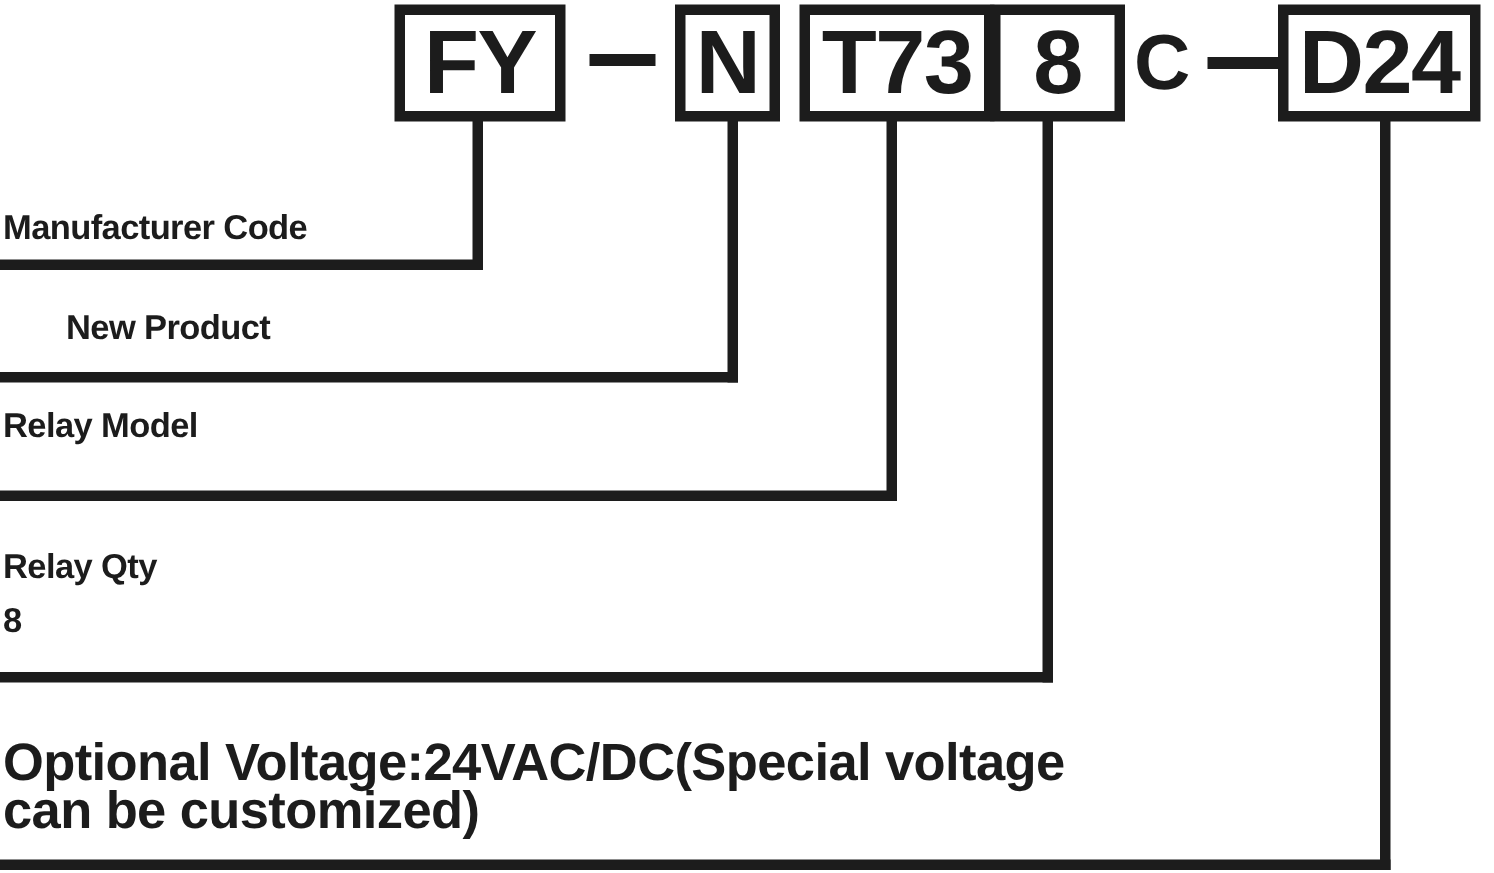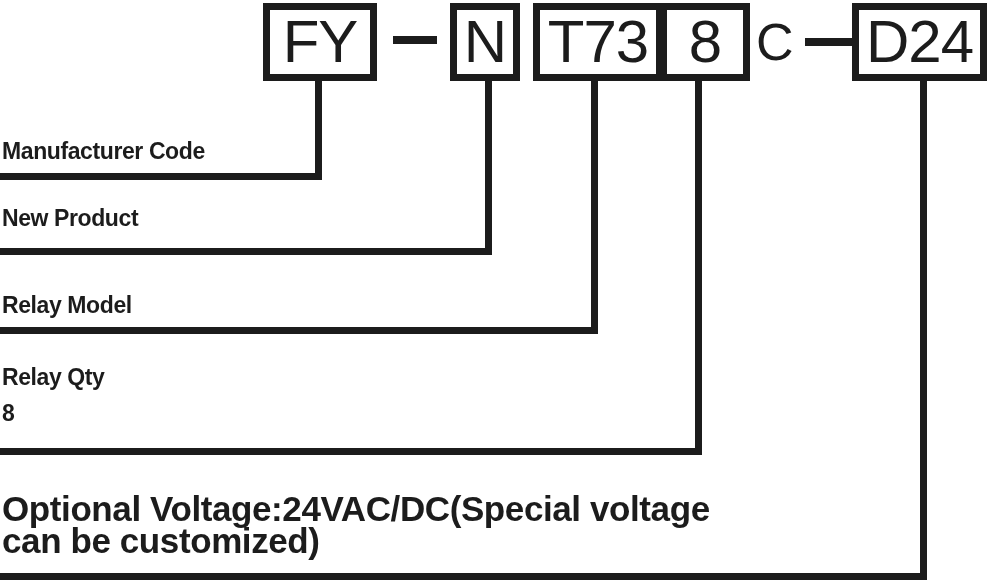--- a/index.html
+++ b/index.html
@@ -23,21 +23,21 @@
     height: 78px;
     box-sizing: border-box;
     border: 7px solid #1c1c1c;
     display: flex;
     align-items: center;
     justify-content: center;
     background: #ffffff;
   }
   .pbox span, .plain-letter {
     font-size: 60px;
-    font-weight: 400;
+    font-weight: 700;
     letter-spacing: -1px;
     line-height: 1;
     color: #1c1c1c;
     white-space: nowrap;
   }
   .plain-letter {
     position: absolute;
     top: 3px;
     height: 78px;
     display: flex;
@@ -118,23 +118,23 @@
   <div class="hline" style="top:327px; width:598px;"></div>
 
   <div class="vline" style="left:695px; top:74px; height:381px;"></div>
   <div class="hline" style="top:448px; width:702px;"></div>
 
   <div class="vline" style="left:920px; top:74px; height:506px;"></div>
   <div class="hline" style="top:573px; width:927px;"></div>
 
   <div class="label" style="top:140px;">Manufacturer Code</div>
 
-  <div class="label" style="top:207px;">New Product</div>
+  <div class="label" style="top:207px;margin-left:42px;">New Product</div>
 
-  <div class="label" style="top:294px;">Relay Model</div>
+  <div class="label" style="top:272px;">Relay Model</div>
 
   <div class="label" style="top:366px;text-align:right;">Relay Qty</div>
   <div class="label" style="top:402px;">8</div>
 
   <div class="label big" style="top:491px;">Optional Voltage:24VAC/DC(Special voltage</div>
   <div class="label big" style="top:523px;">can be customized)</div>
 
 </div>
 
 </body></html>

